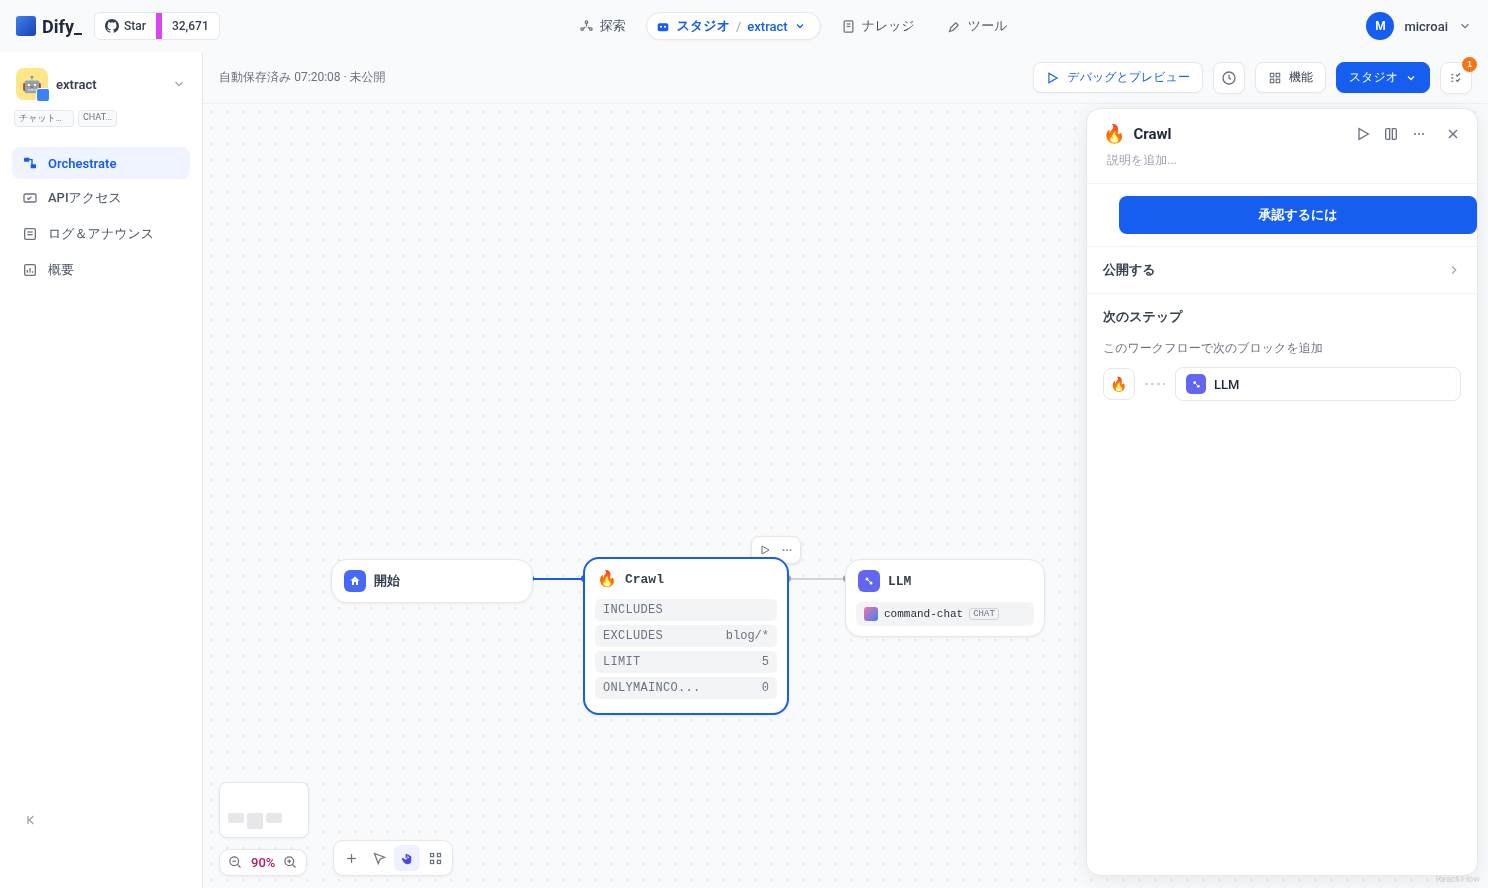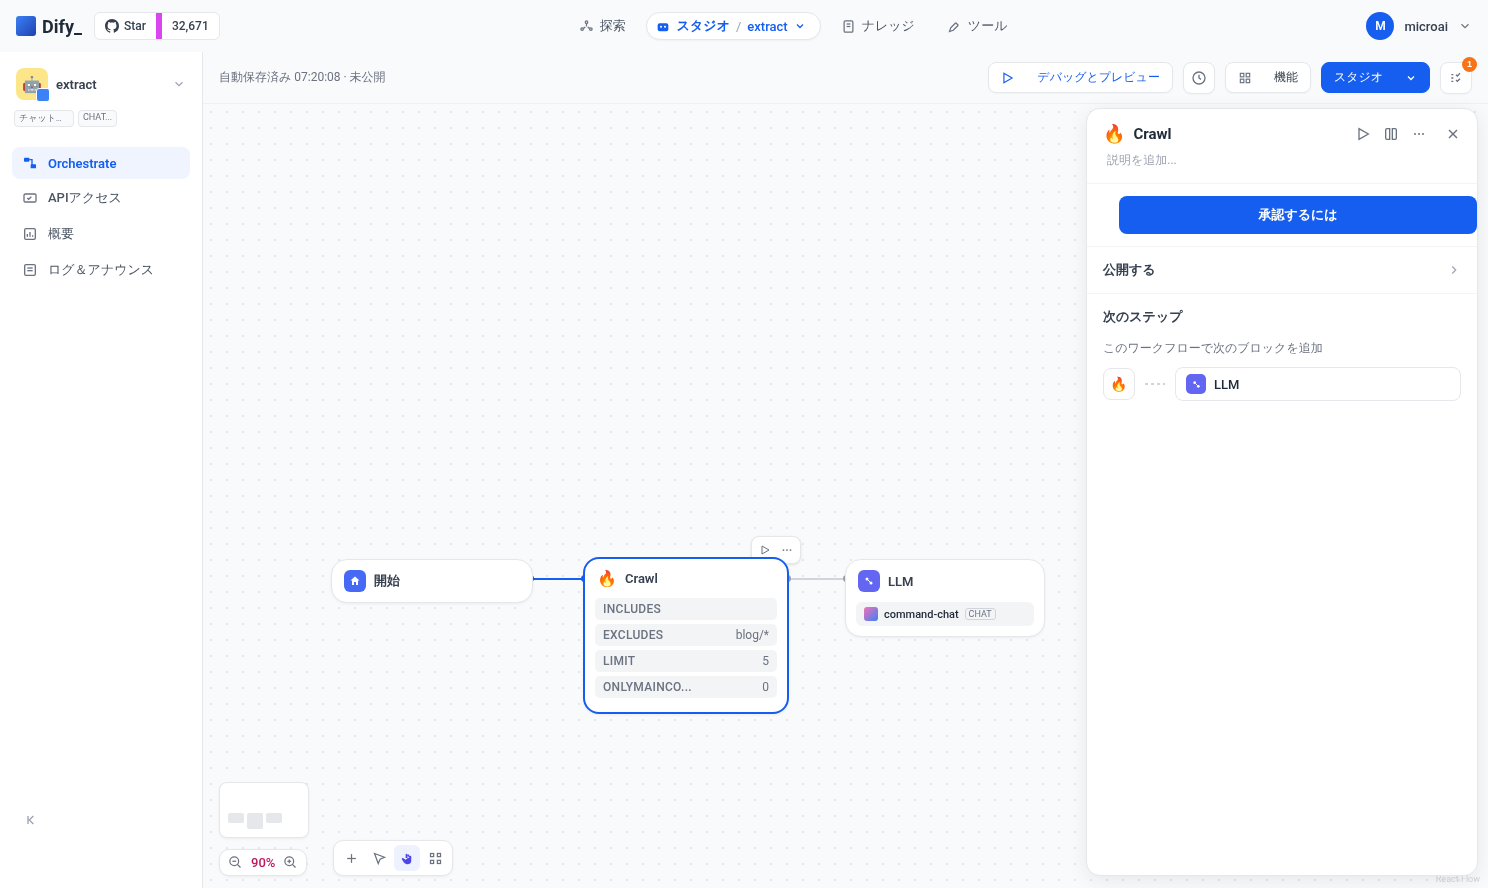--- a/index.html
+++ b/index.html
@@ -30,31 +30,31 @@
 .app-name { font-size: 13px; font-weight: 600; color:#374151; }
 .tags { display: flex; gap: 4px; margin-top: 4px; padding-left:2px; }
 .tag { font-size: 9px; border: 1px solid #e5e7eb; border-radius: 4px; padding: 1px 4px; color: #6b7280; background:#f9fafb; white-space:nowrap; overflow:hidden; max-width:60px; text-overflow:ellipsis; }
 .side-items { margin-top: 20px; display:flex; flex-direction:column; gap:2px; }
 .side-item { display: flex; align-items: center; gap: 10px; padding: 8px 10px; border-radius: 8px; color: #4b5563; font-size: 13px; cursor: pointer; font-weight:500; }
 .side-item.active { background: #eff4ff; color: #155eef; font-weight: 600; }
 
 
 .maintool { position: absolute; left: 203px; right: 0; top: 52px; height: 52px; display: flex; align-items: center; padding: 0 16px; gap: 10px; border-bottom: 1px solid #eef0f3; }
 .maintool .status { color: #6b7280; font-size: 12px; flex:1; }
-.btn { display: flex; align-items: center; gap: 22px; padding: 6px 12px; border-radius: 8px; border: 1px solid #e5e7eb; background: #fff; font-size: 12px; color: #374151; cursor: pointer; font-weight:500; box-shadow:0 1px 2px rgba(0,0,0,.03); }
+.btn { display: flex; align-items: center; gap: 7px; padding: 6px 12px; border-radius: 8px; border: 1px solid #e5e7eb; background: #fff; font-size: 12px; color: #374151; cursor: pointer; font-weight:500; box-shadow:0 1px 2px rgba(0,0,0,.03); }
 .btn.primary { background: #155eef; color: #fff; border-color: #155eef; }
 .btn.icon { padding: 7px; }
 .badge-btn { position:relative; }
 .badge-btn::after { content:'1'; position:absolute; top:-6px; right:-6px; background:#f97316; color:#fff; width:15px; height:15px; border-radius:50%; font-size:9px; display:flex; align-items:center; justify-content:center; font-weight:700; }
 
 
 .canvas { position: absolute; left: 203px; top: 104px; right: 0; bottom: 0; background-image: radial-gradient(#e5e7eb 1px, transparent 1px); background-size: 16px 16px; overflow: hidden; }
 
 
-.node { position: absolute; background: #fff; border: 1px solid #e5e7eb; border-radius: 16px; box-shadow: 0 1px 3px rgba(0,0,0,.06); }
+.node { position: absolute; background: #fff; border: 1px solid #e5e7eb; border-radius: 16px; box-shadow: 0 1px 3px rgba(0,0,0,.06); font-family: Liberation Mono, monospace; }
 .node.selected { border: 2px solid #155eef; }
 .node-head { display: flex; align-items: center; gap: 8px; padding: 10px 12px; font-weight: 600; font-size: 13px; color:#374151; }
 .node-icon { width: 22px; height: 22px; border-radius: 6px; display: flex; align-items: center; justify-content: center; font-size: 13px; }
 .node-icon.home { background: #466af6; color: #fff; }
 .node-icon.llm { background: #6366f1; color: #fff; }
 .node-body { padding: 0 10px 10px; }
 .param-row { display: flex; justify-content: space-between; background: #f3f4f6; border-radius: 5px; padding: 4px 8px; margin-bottom: 4px; font-size: 12px; color: #6b7280; }
 .param-row .k { font-weight:500; letter-spacing:.3px; }
 .model-row { display:flex; align-items:center; gap:6px; background:#f3f4f6; border-radius:6px; padding:5px 8px; font-size:11px; margin:0 10px 10px; }
 .model-tag { font-size:9px; border:1px solid #d1d5db; border-radius:3px; padding:0 3px; color:#6b7280; }
@@ -189,31 +189,31 @@
     <div class="side-item">
       <svg width="16" height="16" viewBox="0 0 24 24" fill="none" stroke="#6b7280" stroke-width="2">
           <rect x="3" y="6" width="18" height="12" rx="2"></rect>
           <path d="M8 12l2 2 4-4"></path>
         </svg>
       <span>APIアクセス</span>
     </div>
     <div class="side-item">
       <svg width="16" height="16" viewBox="0 0 24 24" fill="none" stroke="#6b7280" stroke-width="2">
           <rect x="4" y="4" width="16" height="16" rx="2"></rect>
-          <path d="M8 16v-4M12 16V9M16 16v-2"></path>
-        </svg>
-      <span>概要</span>
+          <line x1="8" y1="9" x2="16" y2="9"></line>
+          <line x1="8" y1="13" x2="16" y2="13"></line>
+        </svg>
+      <span>ログ＆アナウンス</span>
     </div>
     <div class="side-item">
       <svg width="16" height="16" viewBox="0 0 24 24" fill="none" stroke="#6b7280" stroke-width="2">
           <rect x="4" y="4" width="16" height="16" rx="2"></rect>
-          <line x1="8" y1="9" x2="16" y2="9"></line>
-          <line x1="8" y1="13" x2="16" y2="13"></line>
-        </svg>
-      <span>ログ＆アナウンス</span>
+          <path d="M8 16v-4M12 16V9M16 16v-2"></path>
+        </svg>
+      <span>概要</span>
     </div>
   </div>
 </div>
 
 <div class="collapse" style="position:absolute; left:24px; bottom:60px;">
   <svg width="16" height="16" viewBox="0 0 24 24" fill="none" stroke="#9ca3af" stroke-width="2">
       <path d="M14 6l-6 6 6 6M6 6v12"></path>
     </svg>
 </div>
 

